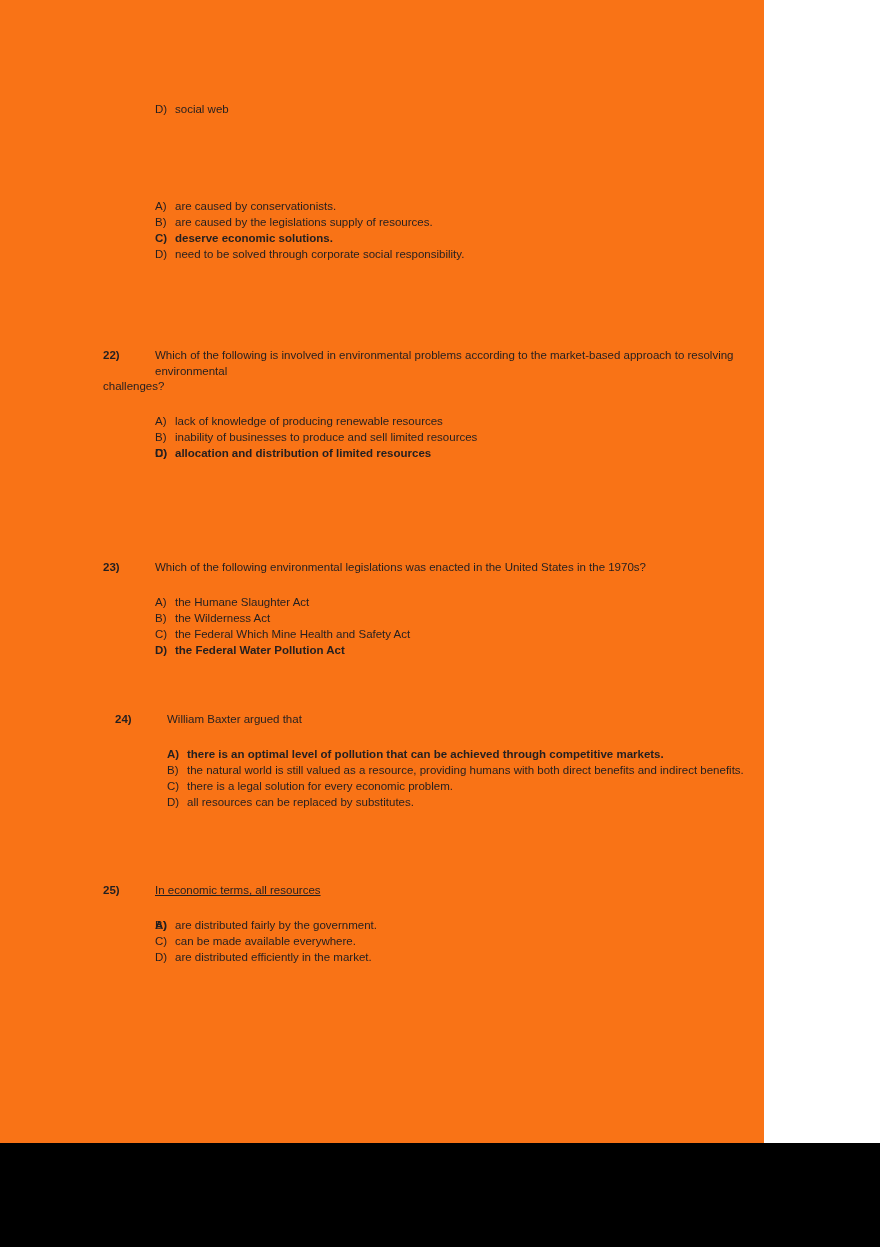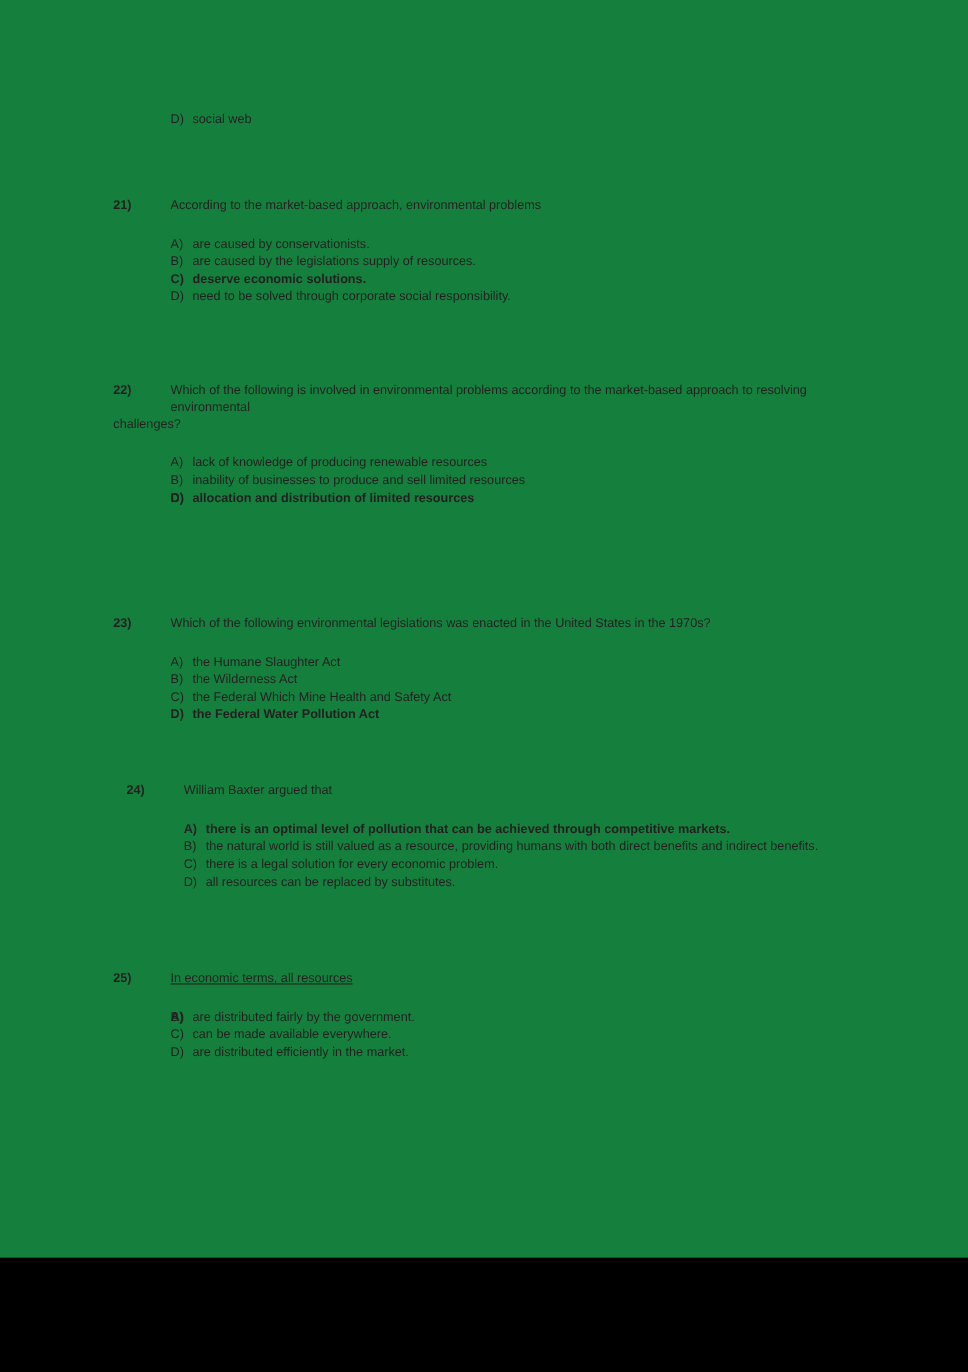--- a/index.html
+++ b/index.html
@@ -15,23 +15,23 @@
     overflow: hidden;
     font-family: "Liberation Sans", sans-serif;
     color: #231f20;
     -webkit-font-smoothing: antialiased;
   }
 
   .page {
     position: absolute;
     left: 0;
     top: 0;
-    width: 880px;
+    width: 764px;
     height: 1143px;
-    background: #15803d;
+    background: #f97316;
   }
 
   .content {
     position: absolute;
     left: 103px;
     top: 0;
     width: 665px;
   }
 
   
@@ -116,24 +116,20 @@
 
 <div class="page">
   <div class="content">
 
     <div class="orphan-option">
       <span class="opt-label">D)</span><span class="opt-text">social web</span>
     </div>
 
     <div id="questions-root">
         <div class="question-block" style="top: 180px;">
-          <div class="q-line">
-            <span class="q-num">21)</span>
-            <span class="q-text">According to the market-based approach, environmental problems</span>
-          </div>
           <div class="options">
             <div class="option"><span class="opt-label">A)</span><span class="opt-text">are caused by conservationists.</span></div>
             <div class="option"><span class="opt-label">B)</span><span class="opt-text">are caused by the legislations supply of resources.</span></div>
             <div class="option correct"><span class="opt-label">C)</span><span class="opt-text">deserve economic solutions.</span></div>
             <div class="option"><span class="opt-label">D)</span><span class="opt-text">need to be solved through corporate social responsibility.</span></div>
           </div>
         </div>
         <div class="question-block" style="top: 348px;">
           <div class="q-line">
             <span class="q-num">22)</span>

